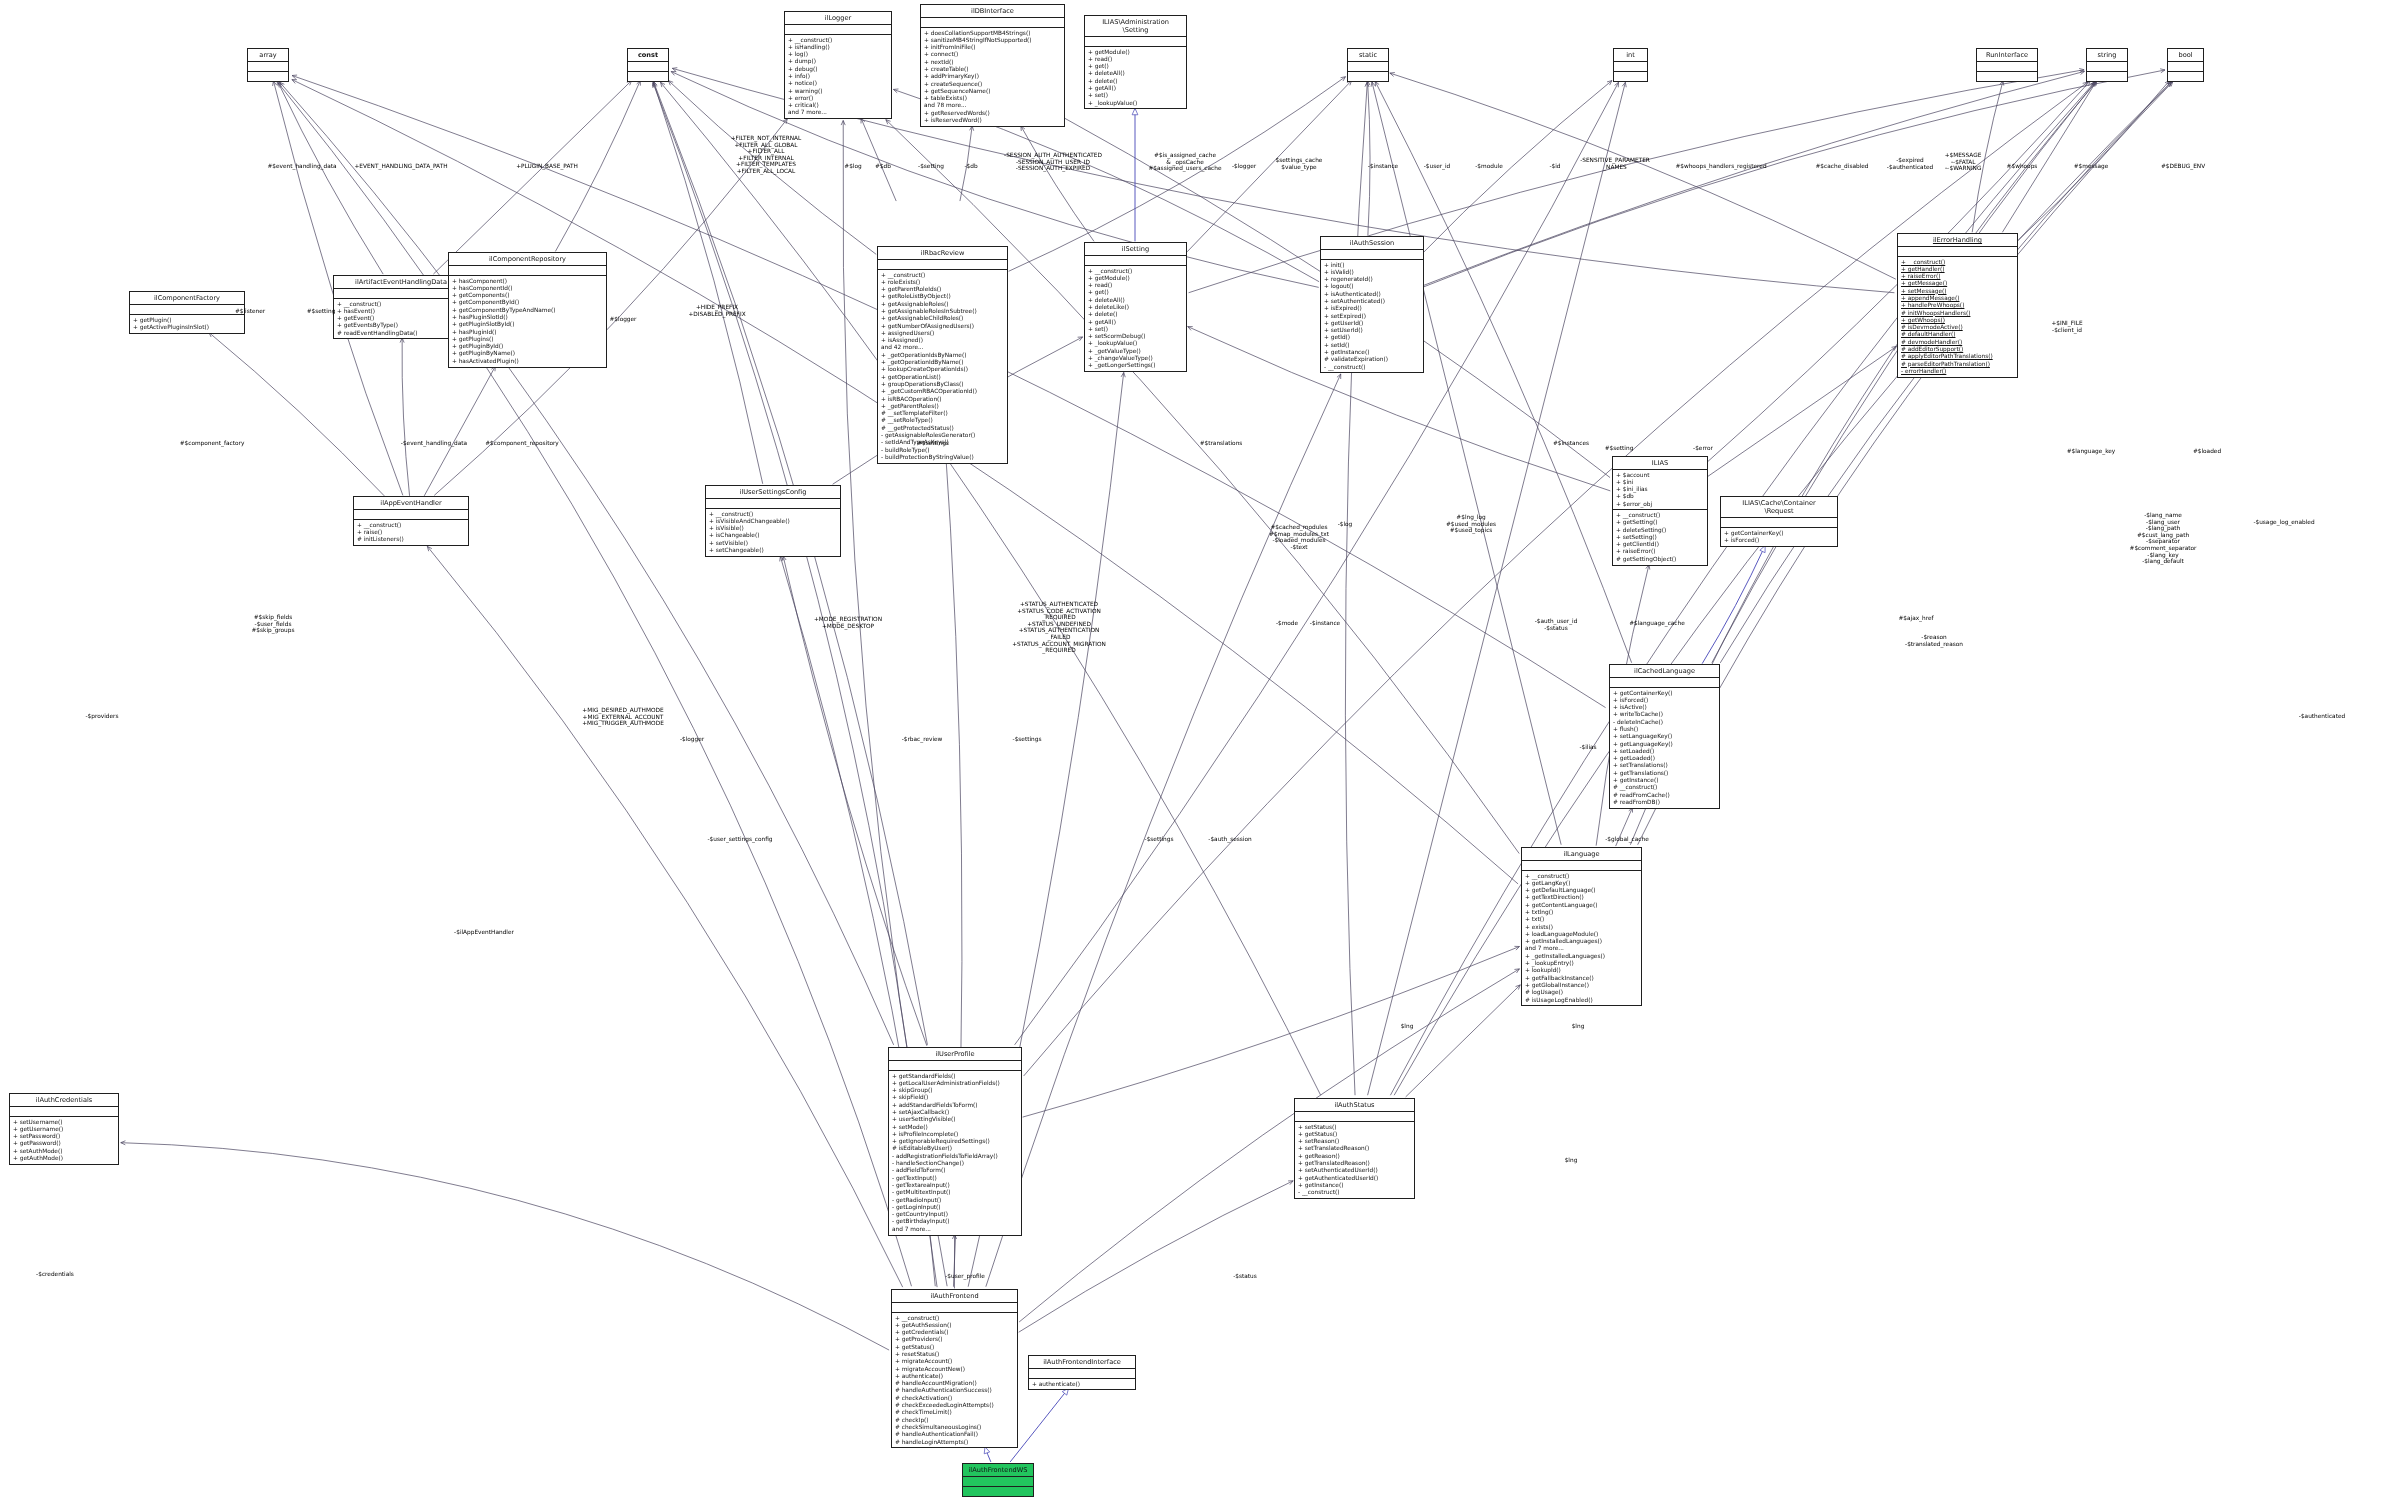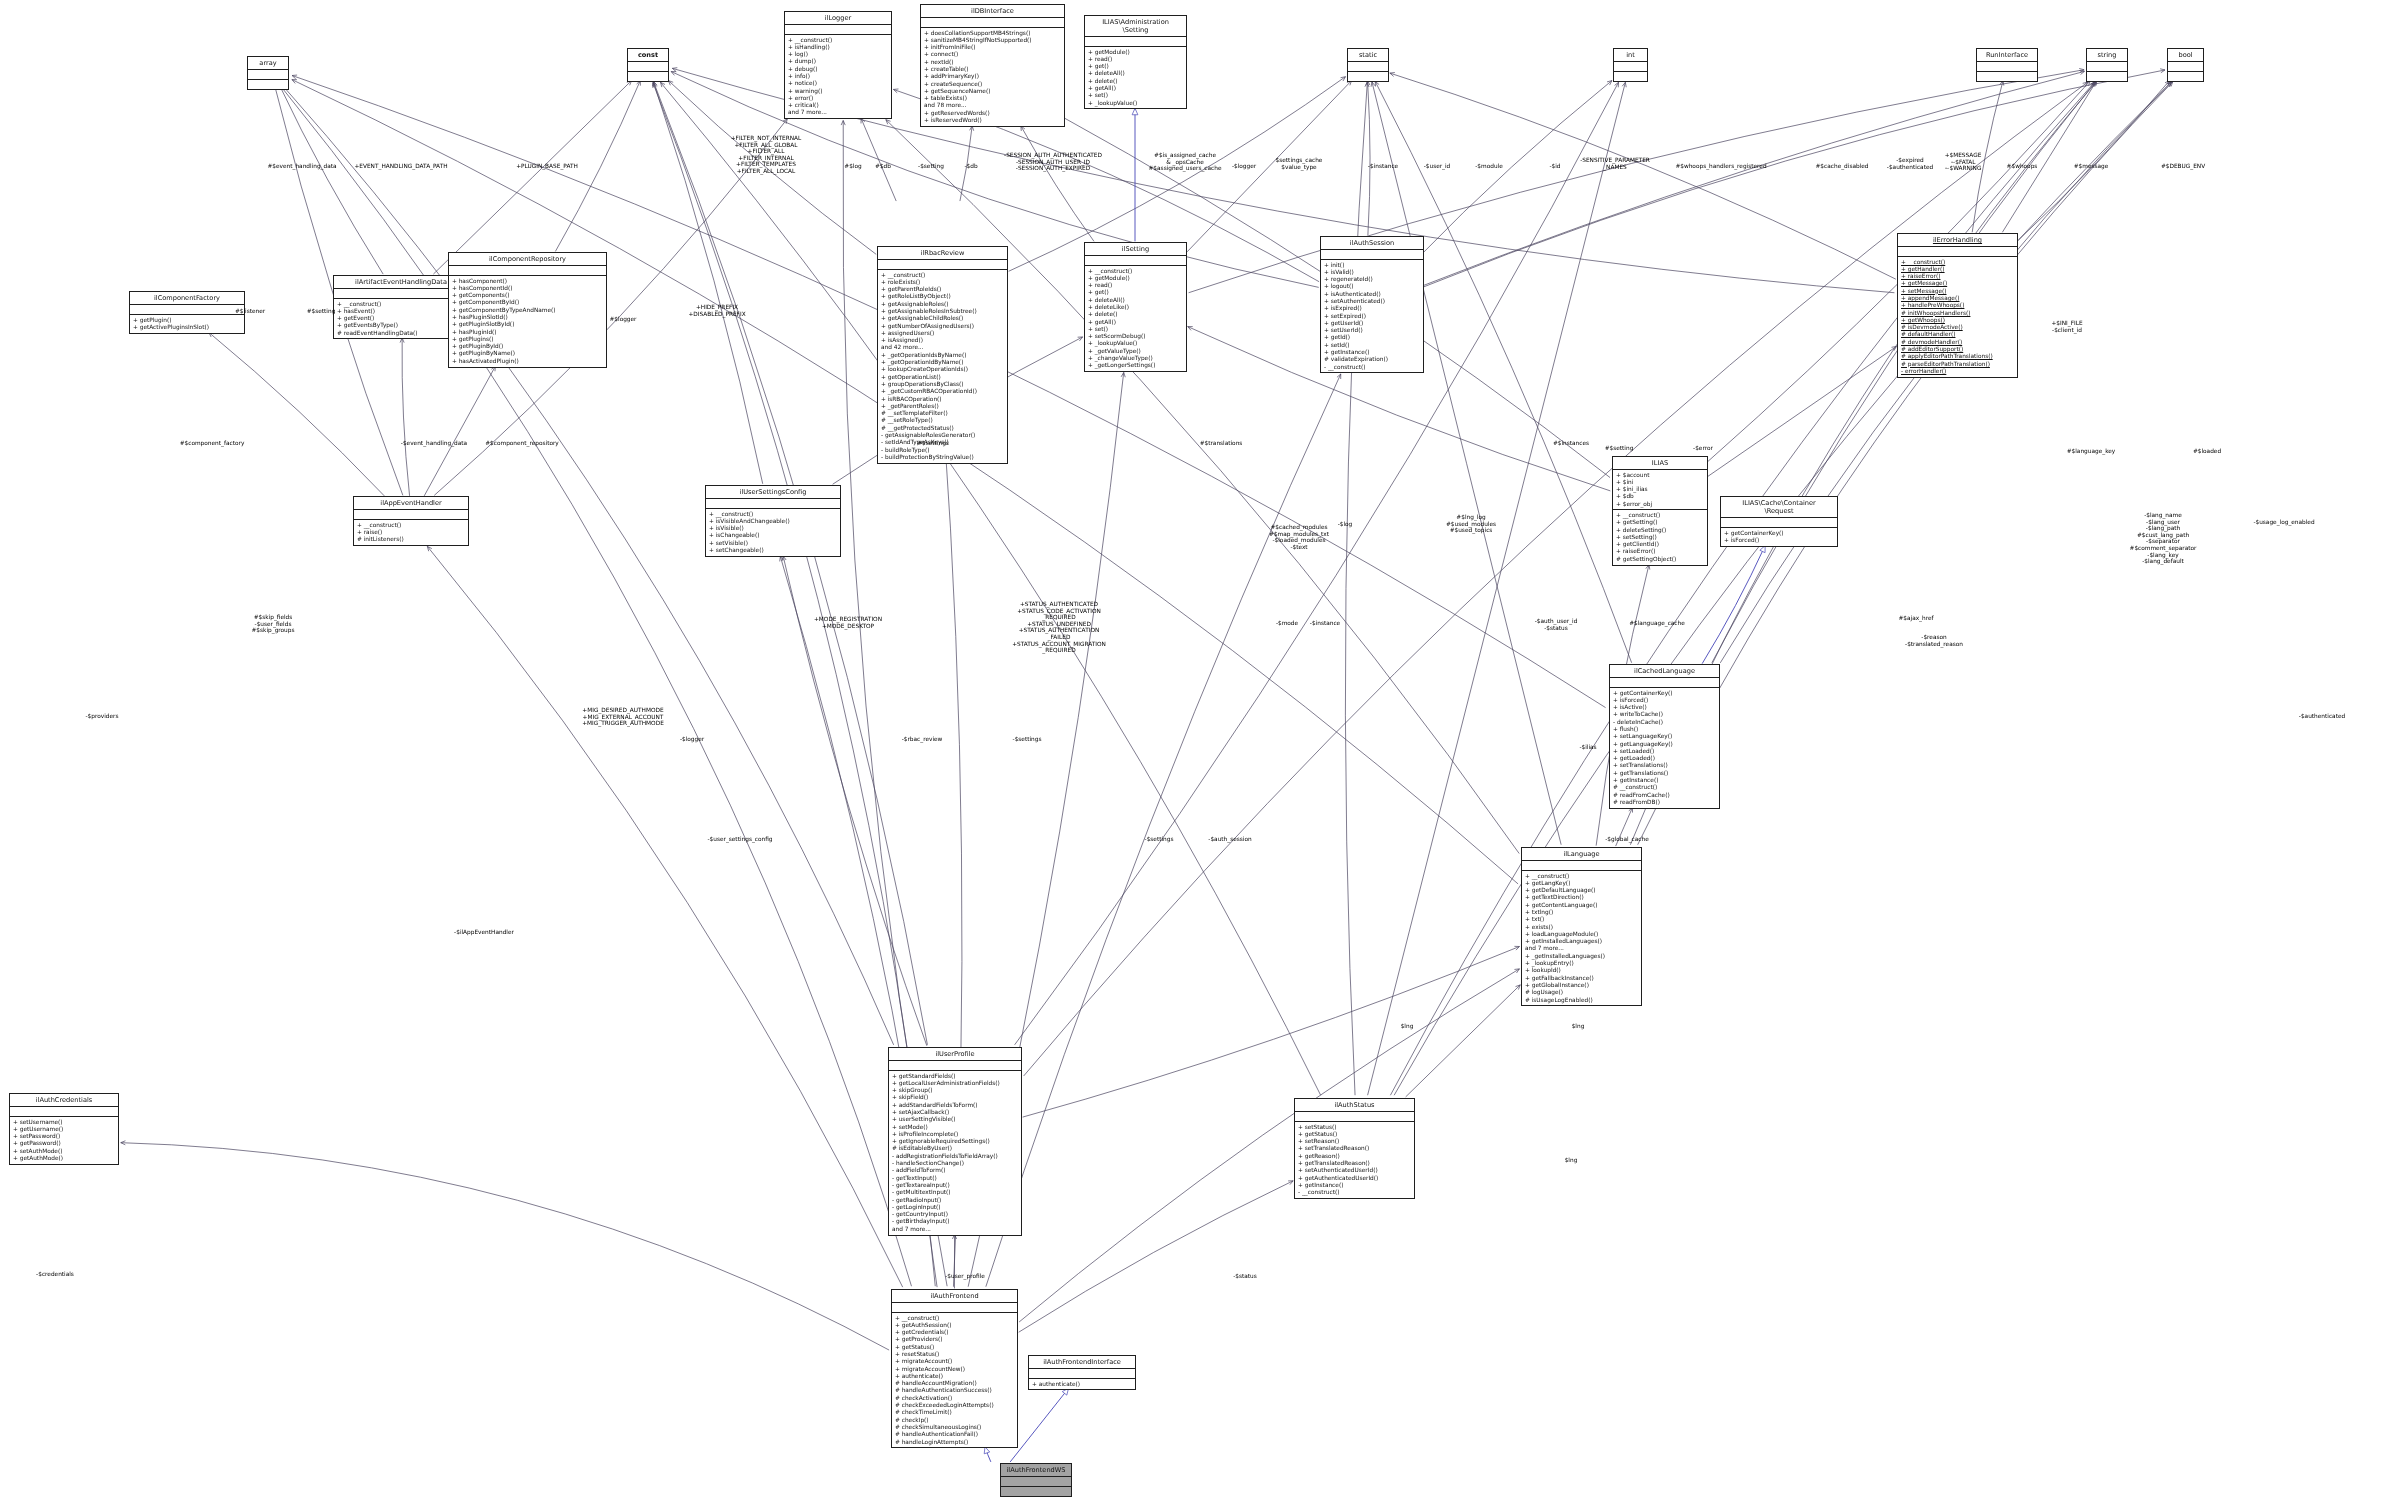--- a/index.html
+++ b/index.html
@@ -4,21 +4,21 @@
 <style>
   html,body{margin:0;padding:0;background:#ffffff;}
   body{font-family:"DejaVu Sans","Liberation Sans",sans-serif;}
   #canvas{position:relative;width:2401px;height:1507px;background:#ffffff;overflow:hidden;}
   #edges{position:absolute;left:0;top:0;z-index:0;}
   .uml-class{position:absolute;background:#ffffff;border:0.8px solid #1f1f1f;box-sizing:border-box;z-index:2;color:#111;}
   .uml-title{border-bottom:0.8px solid #1f1f1f;text-align:center;padding:2px 3px;font-size:6.6px;white-space:pre-line;line-height:8px;}
   .uml-sec{border-bottom:0.8px solid #1f1f1f;padding:1.5px 3px;min-height:6px;}
   .uml-sec:last-child{border-bottom:none;}
   .uml-row{font-size:5.8px;line-height:7.3px;word-break:break-word;}
-  .hl{background:#a3a3a3;margin-left:38px;}
+  .hl{background:#22c55e;}
   .edge-label{position:absolute;transform:translate(-50%,-50%);font-size:5.8px;line-height:6.6px;color:#000;text-align:center;white-space:pre-line;z-index:3;}
 </style>
 </head>
 <body>
 
 <div id="canvas">
   <svg id="edges" width="2401" height="1507" xmlns="http://www.w3.org/2000/svg" viewBox="0 0 4765 2991">
       <path d="M 760.2648428720083 544.039 Q 643.6306256607701 358.3067126326743 550.0410884495318 159.961" fill="none" stroke="#4a4460" stroke-width="1.4"></path>
       <polyline points="557.6252235769704,166.47873690545674 550.0410884495318,159.961 550.2498287688258,169.95882113658277" stroke="#4a4460" fill="none" stroke-width="1.4"></polyline>
       <path d="M 859.9798376690946 544.039 Q 1056.614984391259 352 1253.2501311134235 159.961" fill="none" stroke="#4a4460" stroke-width="1.4"></path>
@@ -155,21 +155,21 @@
       <polyline points="1555.1564797113929,1111.9422730013132 1548.629605466429,1104.366 1547.3444318284346,1114.283072588229" stroke="#4a4460" fill="none" stroke-width="1.4"></polyline>
       <path d="M 2252.5 479.029 Q 2252.5 347 2252.5 214.971" fill="none" stroke="#4747b8" stroke-width="1.8"></path>
       <polygon points="2258.208646342834,227.75424516437232 2252.5,214.971 2246.791353657166,227.75424516437232" stroke="#4747b8" fill="#ffffff" stroke-width="1.4"></polygon>
       <path d="M 3378.199431418523 1317.147 Q 3447.7158071043377 1203.749253341149 3503.1745427901524 1082.853" fill="none" stroke="#4747b8" stroke-width="1.8"></path>
       <polygon points="3503.033284950616,1096.8522873469606 3503.1745427901524,1082.853 3492.655785425994,1092.091817214014" stroke="#4747b8" fill="#ffffff" stroke-width="1.4"></polygon>
       <path d="M 1966.438200455581 2901.561 Q 1959.702262551253 2886.84993667426 1954.7736446469248 2871.439" fill="none" stroke="#4747b8" stroke-width="1.8"></path>
       <polygon points="1964.1049497650727,2881.8757976310753 1954.7736446469248,2871.439 1953.2302543793626,2885.353666596149" stroke="#4747b8" fill="#ffffff" stroke-width="1.4"></polygon>
       <path d="M 2004.711117647059 2901.575 Q 2062.655294117647 2828.5 2120.5994705882354 2755.425" fill="none" stroke="#4747b8" stroke-width="1.8"></path>
       <polygon points="2117.130091993361,2768.9883112537254 2120.5994705882354,2755.425 2108.1839629382775,2761.8945571559298" stroke="#4747b8" fill="#ffffff" stroke-width="1.4"></polygon>
     </svg>
-<div class="uml-class" style="left: 247px; top: 48px; width: 42px; margin-top: 8px;">
+<div class="uml-class" style="left: 247px; top: 48px; width: 42px;">
       <div class="uml-title">array</div>
       <div class="uml-sec"></div>
       <div class="uml-sec"></div>
     </div>
     <div class="uml-class" style="left: 627px; top: 48px; width: 42px; font-weight: bold;">
       <div class="uml-title">const</div>
       <div class="uml-sec"></div>
       <div class="uml-sec"></div>
     </div>
     <div class="uml-class" style="left: 1347px; top: 48px; width: 42px;">

